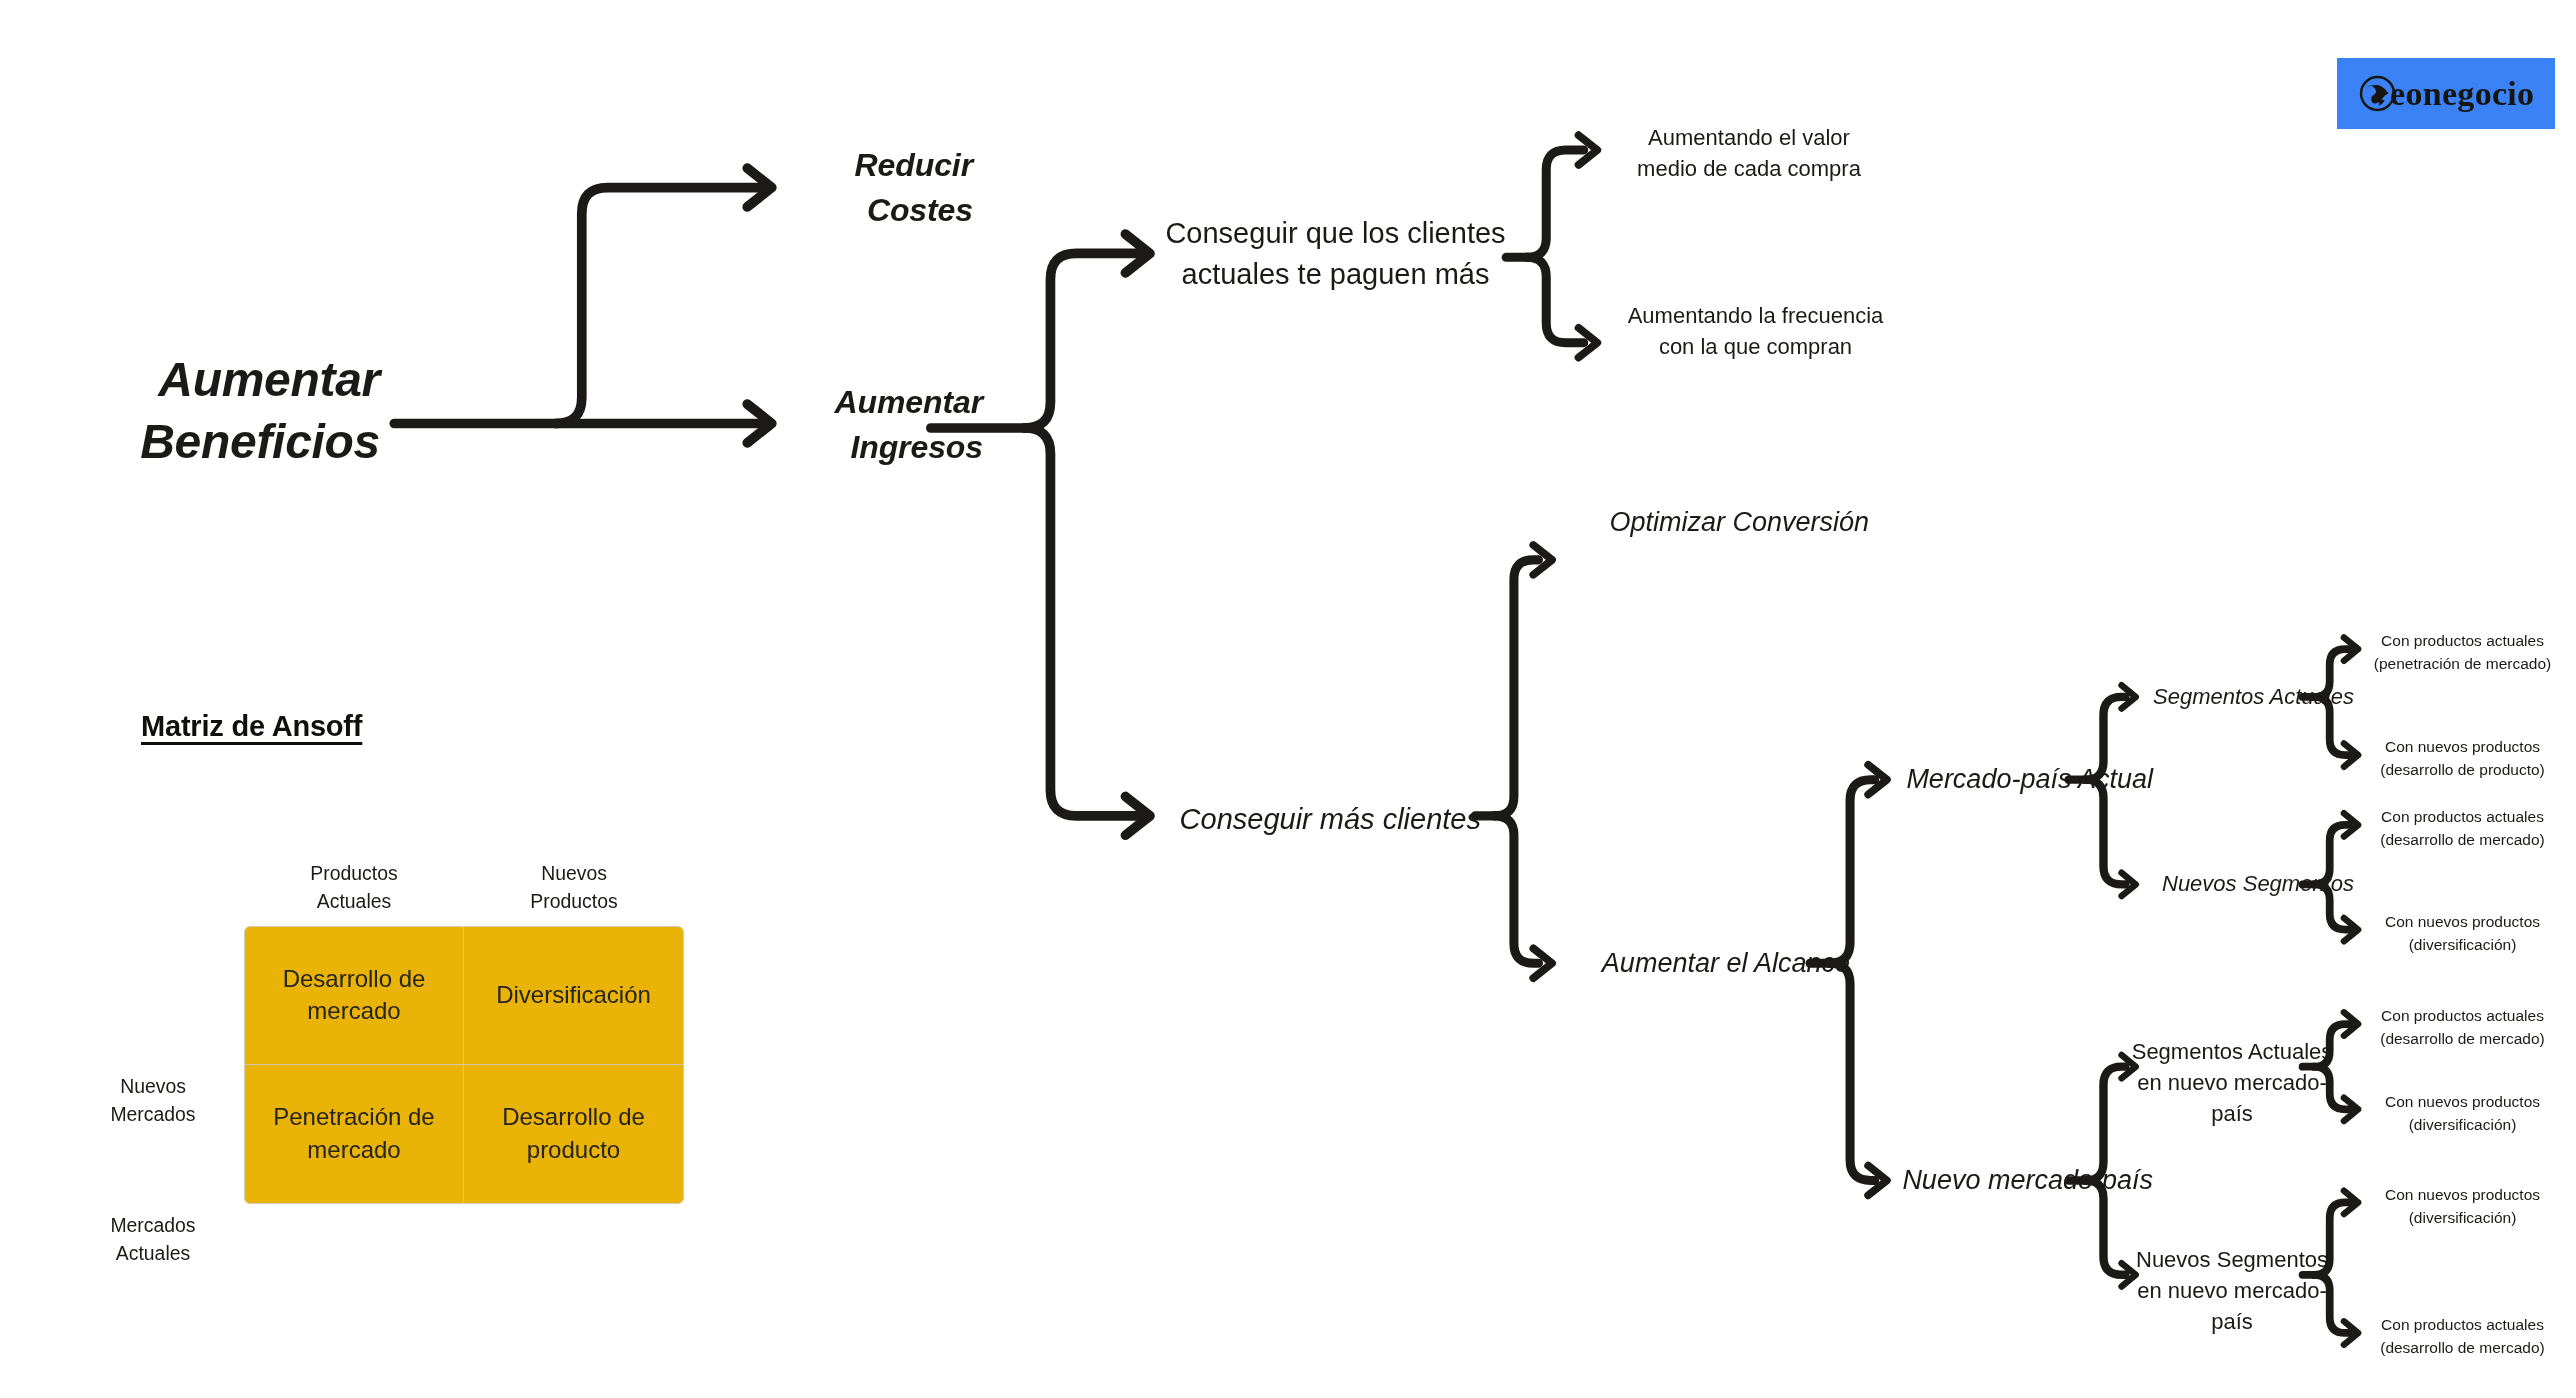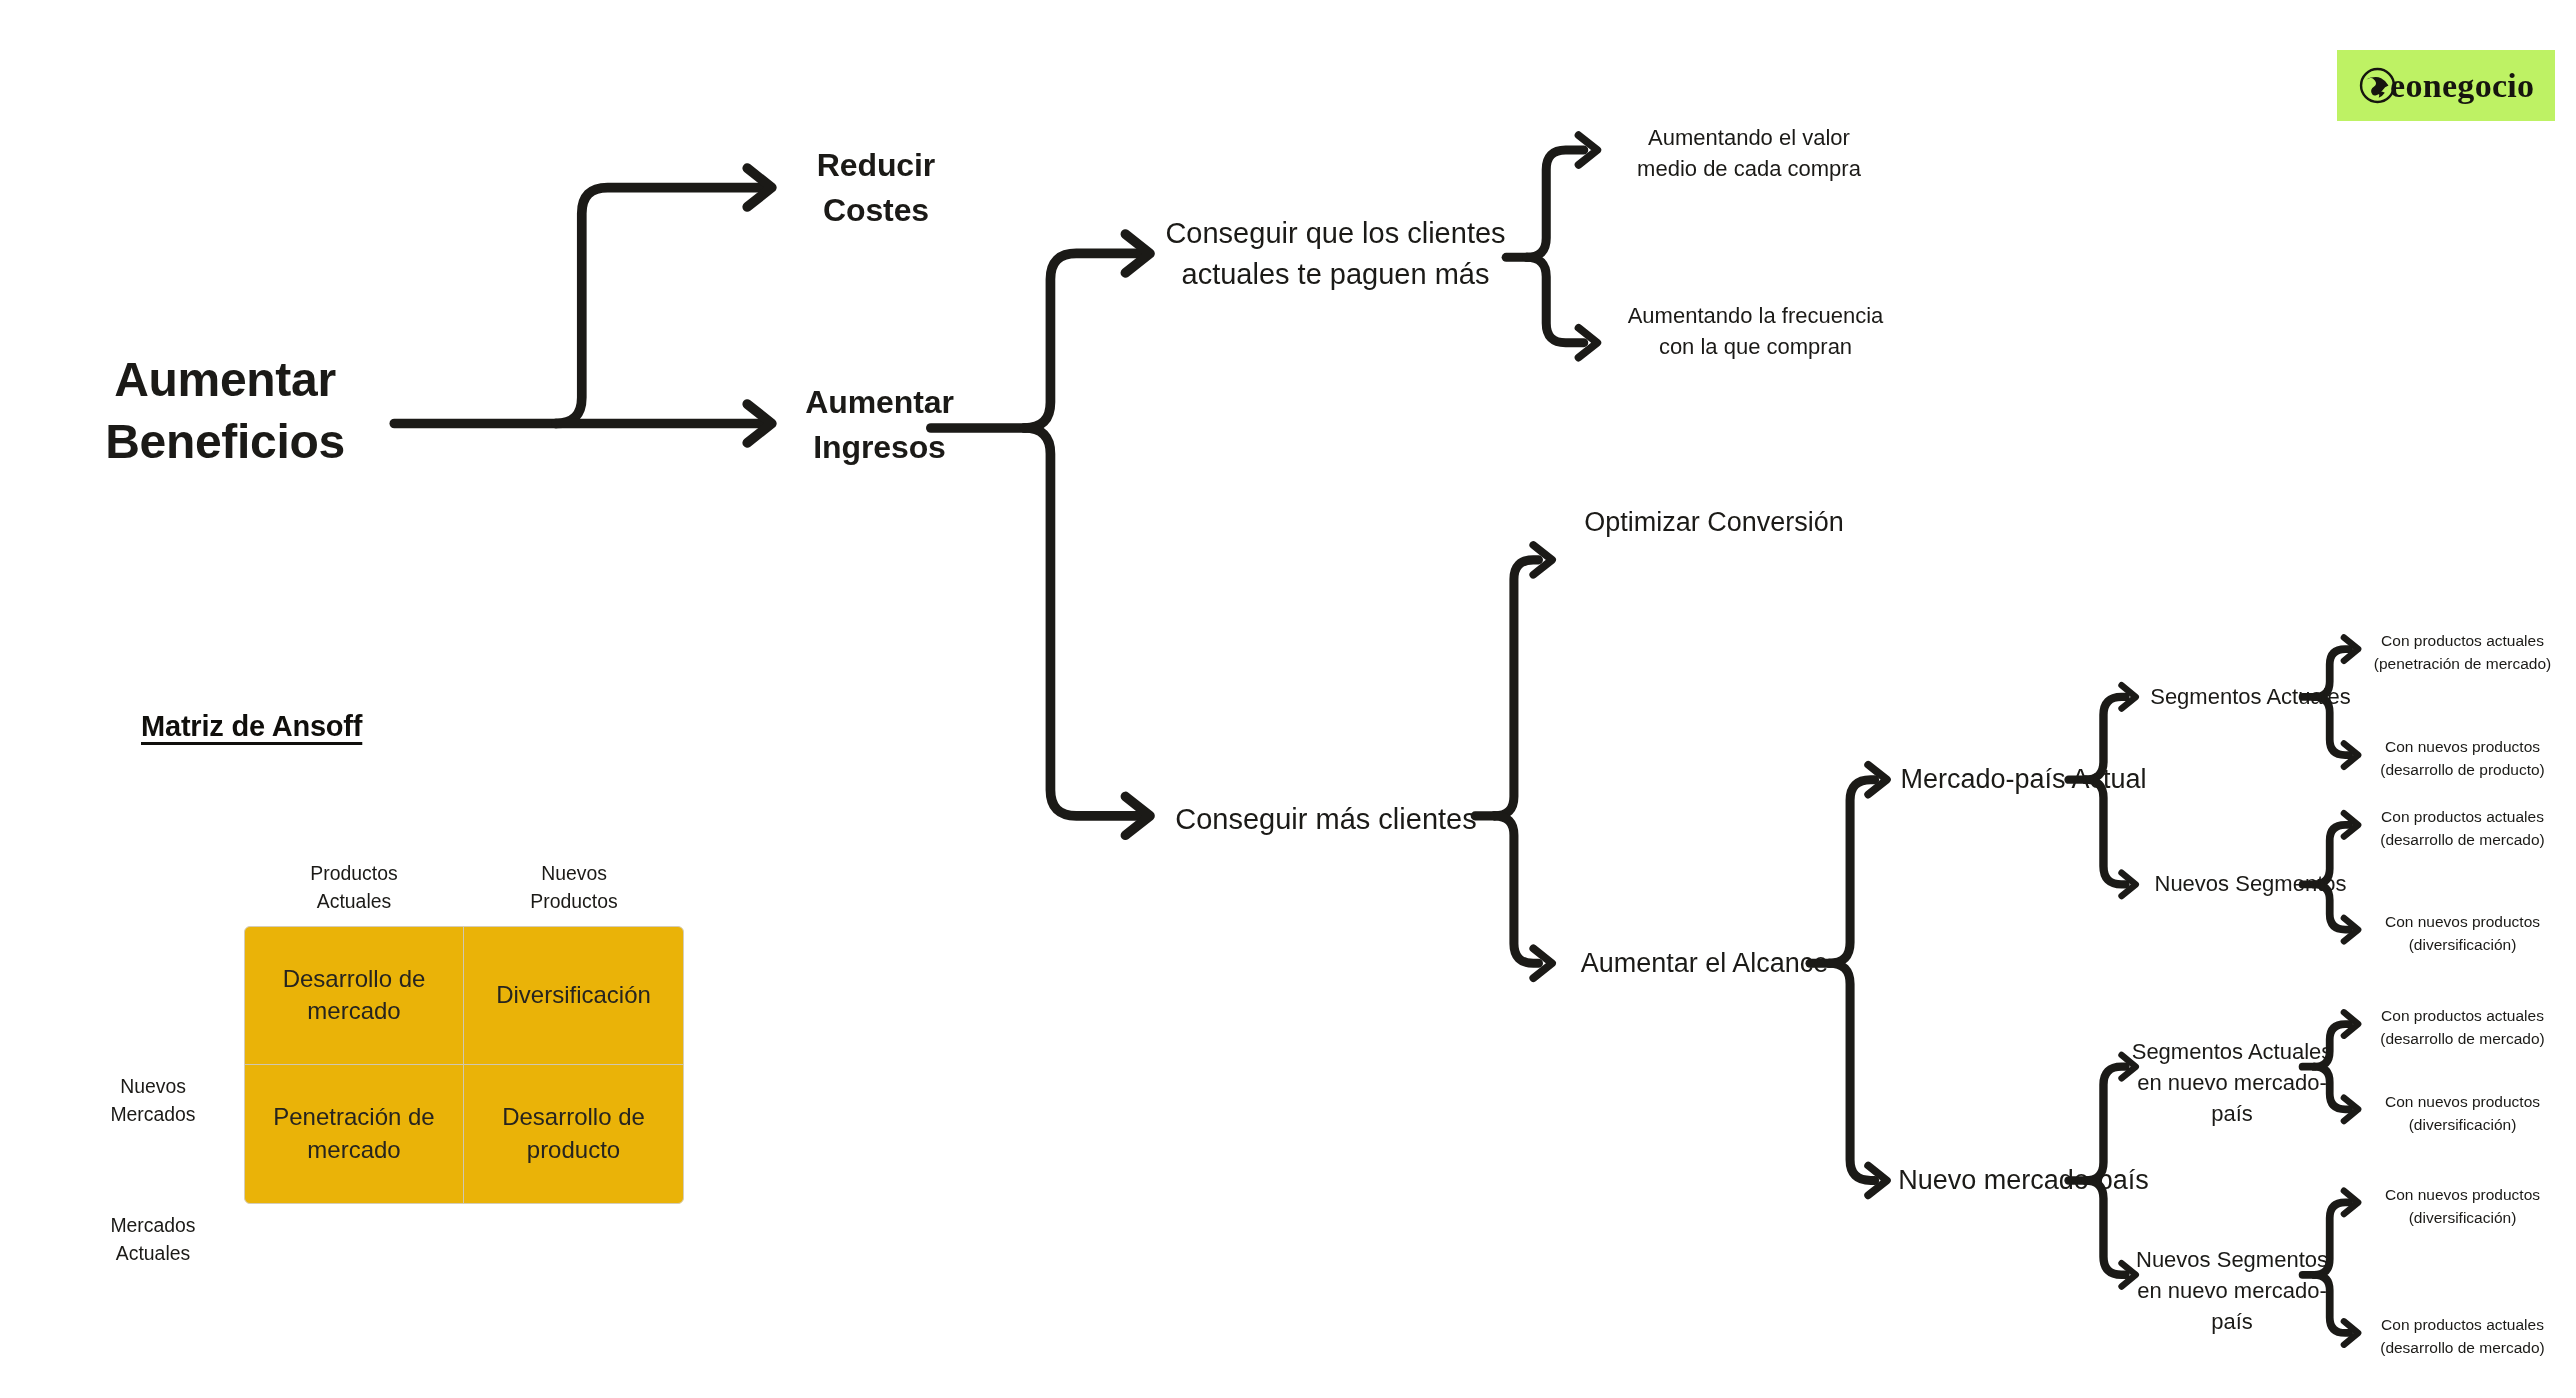--- a/index.html
+++ b/index.html
@@ -54,28 +54,28 @@
     font-size:22px;
     font-weight:400;
     line-height:1.42;
   }
   .tier-5{
     font-size:15.5px;
     font-weight:400;
     line-height:1.46;
   }
   .al-center{text-align:center;}
-  .al-left{text-align:center;}
+  .al-left{text-align:right;font-style:italic;}
 
   
   #logo-plate{
     position:absolute;
-    left:2337px;top:50px;
+    left:2337px;top:58px;
     width:218px;height:71px;
-    background:#bef264;
+    background:#3b82f6;
     display:flex;
     align-items:center;
     justify-content:center;
   }
   #logo-inner{
     display:flex;
     align-items:center;
     gap:0px;
   }
   #globe-icon{

